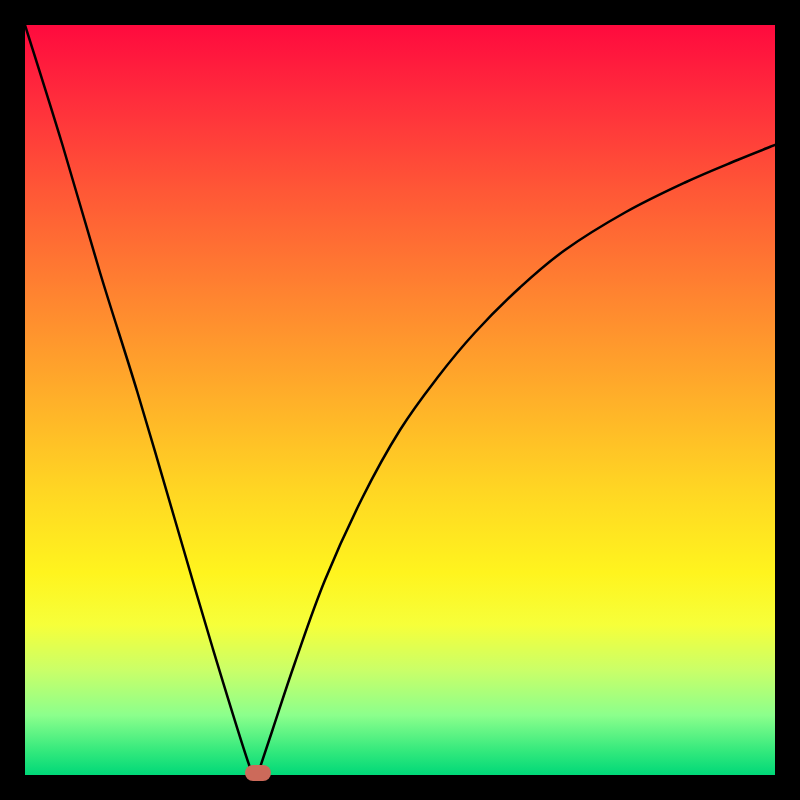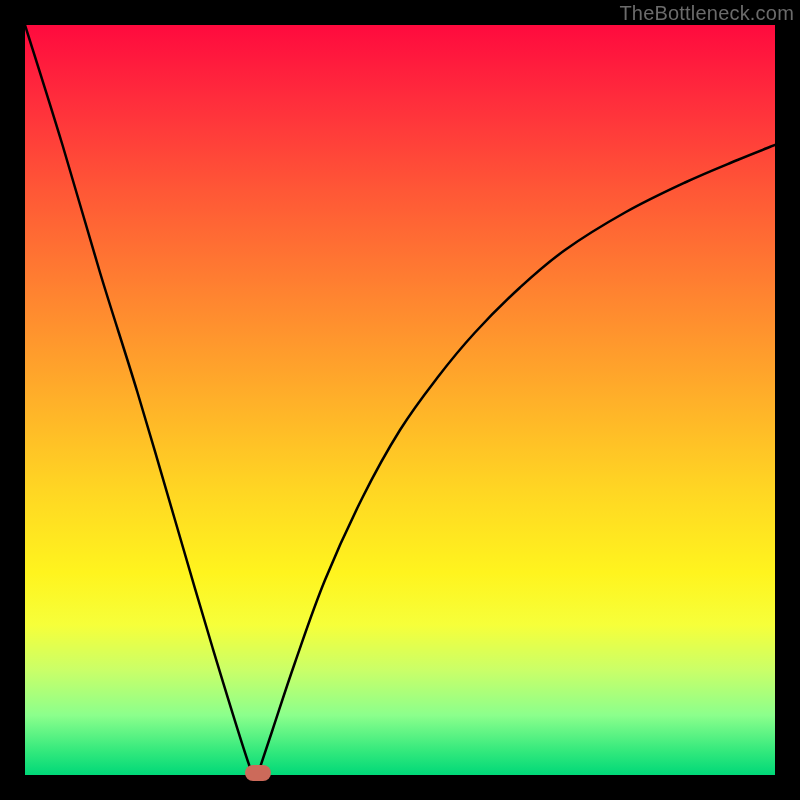--- a/index.html
+++ b/index.html
@@ -67,14 +67,13 @@
 <body>
 
 <div class="frame">
   <div class="plot">
     <svg class="curve" width="750" height="750" viewBox="0 0 750 750">
       <path d="M 0 0 C 6.75 21.599999999999998, 24 75.45000000000002, 37.5 120 C 51 164.54999999999998, 61.5 202.94999999999993, 75 247.49999999999994 C 88.5 292.04999999999995, 99 322.95, 112.5 367.5 C 126 412.05, 136.5 449.1, 150 495 C 163.5 540.9, 174 577.95, 187.5 622.5 C 201 667.05, 216.9 719.55, 225 742.5 C 233.1 765.45, 231.15 748.65, 232.5 750" fill="none" stroke="#000" stroke-width="2.5" stroke-linecap="round"></path>
       <path d="M 232.5 750 C 235.2 741.9, 240.75 725.25, 247.5 705 C 254.25 684.75, 260.55 664.5, 270 637.5 C 279.45 610.5, 287.85 584.7, 300 555 C 312.15 525.3, 324 499.5, 337.5 472.5 C 351 445.5, 361.5 426.6, 375 405 C 388.5 383.4, 399.00000000000006 370.05, 412.50000000000006 352.5 C 426.00000000000006 334.95, 435.15000000000003 323.7, 450 307.5 C 464.84999999999997 291.3, 478.8 277.35, 495 262.5 C 511.2 247.65, 521.1 238.5, 540 225 C 558.9 211.5, 578.4 199.65, 600 187.5 C 621.6 175.35, 639.75 166.95, 660 157.5 C 680.25 148.05, 696.3 141.75, 712.5 135 C 728.7 128.25, 743.25 122.7, 750 120" fill="none" stroke="#000" stroke-width="2.5" stroke-linecap="round"></path>
     </svg>
     <div class="marker" style="left: 219.5px; top: 740px; background: rgb(204, 106, 90);"></div>
   </div>
-  <div class="attribution">TheBottleneck.com</div>
 </div>
 
 </body></html>

